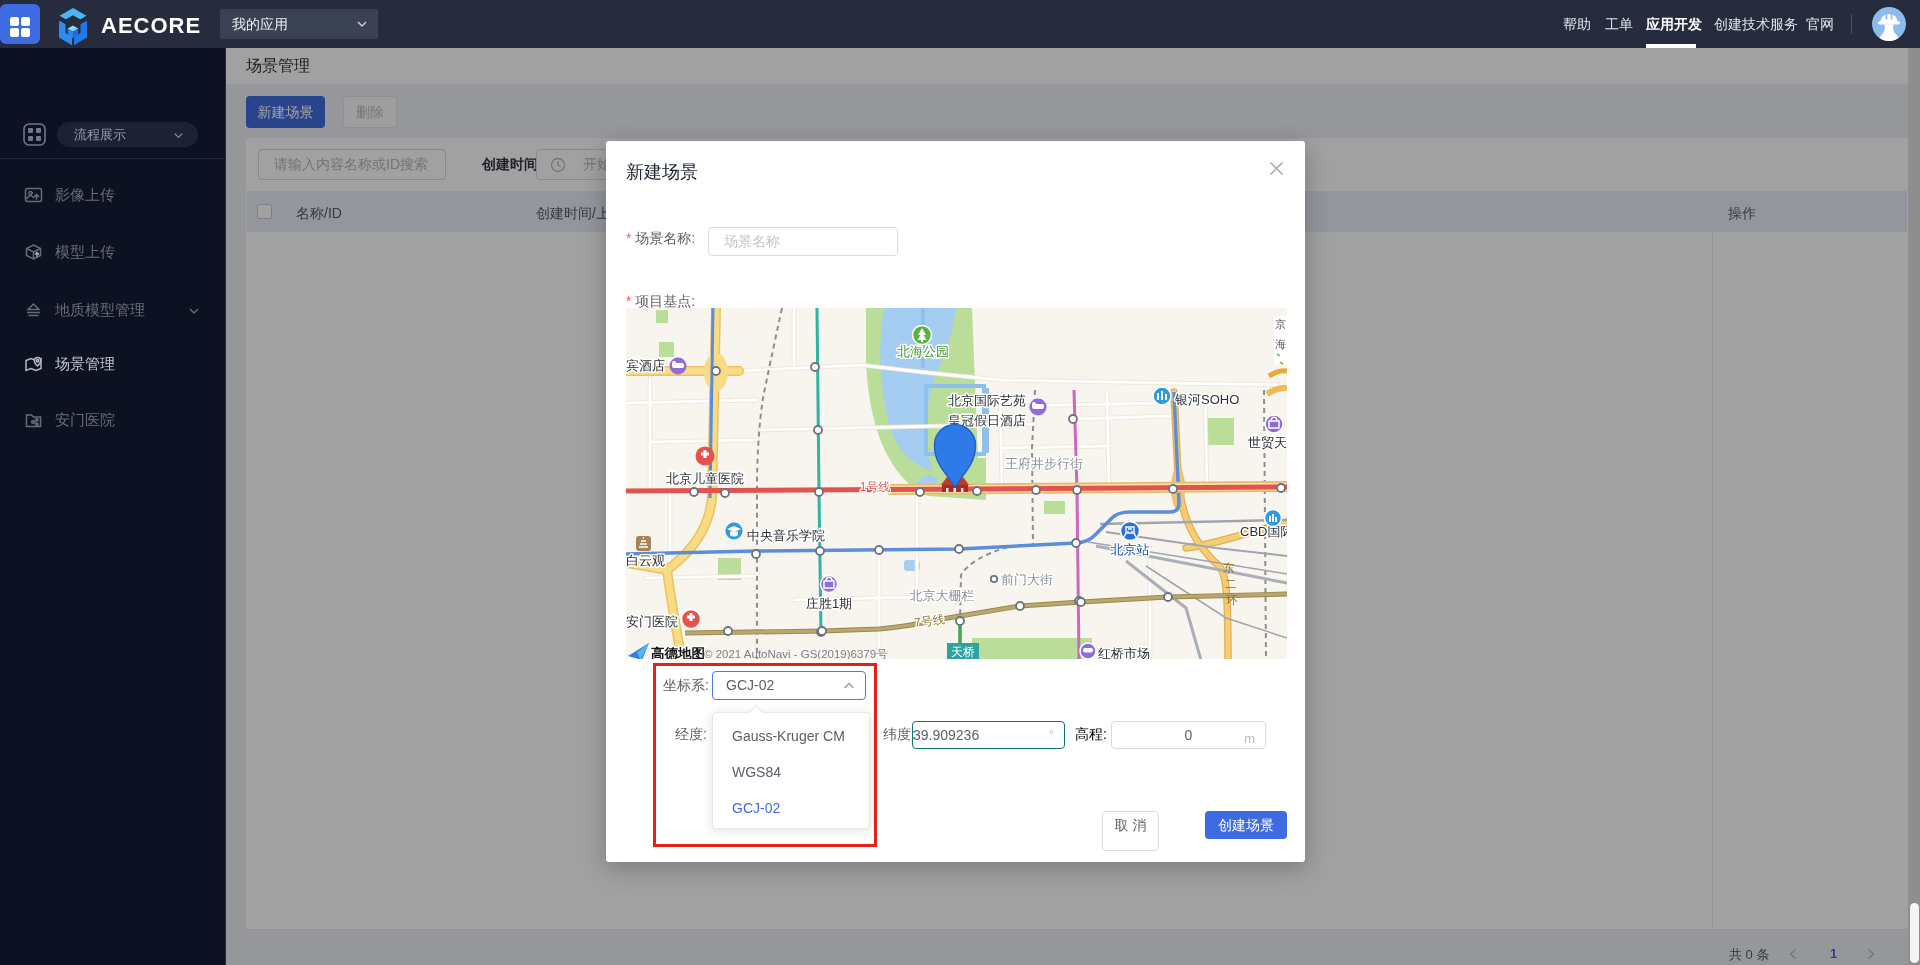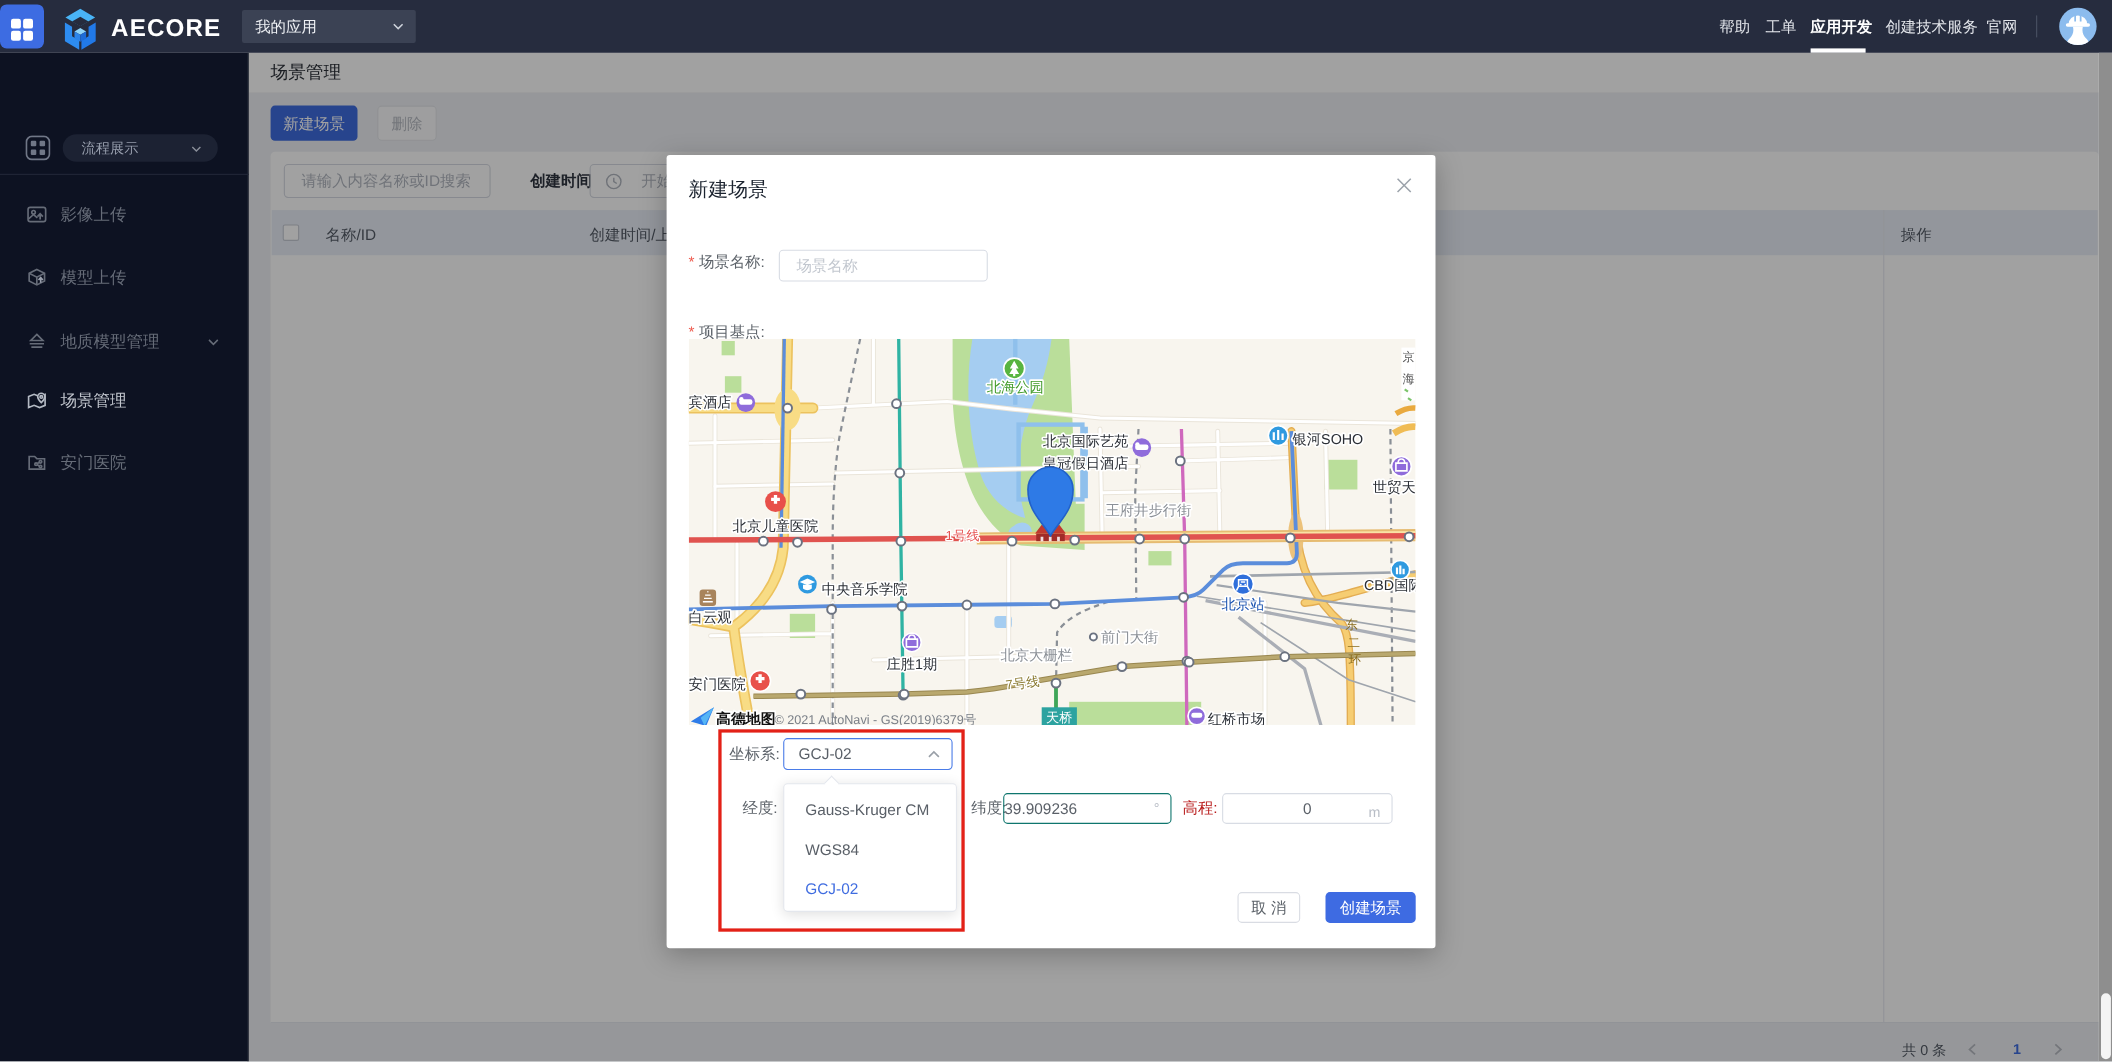--- a/index.html
+++ b/index.html
@@ -355,29 +355,29 @@
   <div class="abs" style="left:106px;top:530px;width:154px;height:29px;border:1px solid #4a7ce8;border-radius:4px;font-size:14px;color:#5a6068;line-height:27px;padding-left:13px">GCJ-02
     <svg class="abs" style="right:10px;top:9px" width="12" height="10" viewBox="0 0 12 10">
         <path d="M1.5 7 L6 2.5 L10.5 7" stroke="#9aa0a8" stroke-width="1.5" fill="none"></path>
       </svg>
   </div>
   <div class="abs" style="left:69px;top:585px;font-size:14px;color:#5c6269">经度:</div>
   <div class="abs" style="left:277px;top:585px;font-size:14px;color:#5c6269">纬度:</div>
   <div class="abs" style="left:306px;top:580px;width:153px;height:28px;border:1px solid #0f766e;border-radius:4px;font-size:14px;color:#5a6068;line-height:26px;">39.909236
     <span class="abs" style="right:10px;top:0px;color:#b8bdc6;font-size:13px">°</span>
   </div>
-  <div class="abs" style="left:469px;top:585px;font-size:14px;color:#b91c1c">高程:</div>
+  <div class="abs" style="left:469px;top:585px;font-size:14px;color:#000000">高程:</div>
   <div class="abs" style="left:505px;top:580px;width:155px;height:28px;border:1px solid #d8dce4;border-radius:4px;font-size:14px;color:#5a6068;line-height:26px;text-align:center">0
     <span class="abs" style="right:10px;top:4px;color:#b8bdc6;font-size:13px">m</span>
   </div>
 
   <div class="abs" style="left:106px;top:571px;width:158px;height:117px;background:#fff;border:1px solid #e4e7ed;border-radius:4px;box-shadow:0 2px 12px rgba(0,0,0,.12);z-index:5">
     <div class="abs" style="left:38px;top:-6px;width:10px;height:10px;background:#fff;border-left:1px solid #e4e7ed;border-top:1px solid #e4e7ed;transform:rotate(45deg)"></div>
     <div class="abs" style="left:19px;top:15px;font-size:14px;color:#5a6068">Gauss-Kruger CM</div>
     <div class="abs" style="left:19px;top:51px;font-size:14px;color:#5a6068">WGS84</div>
     <div class="abs" style="left:19px;top:87px;font-size:14px;color:#3f6ce0">GCJ-02</div>
   </div>
 
-  <div class="abs" style="left:519px;top:670px;width:57px;height:28px;border:1px solid #d9dce3;border-radius:4px;font-size:14px;color:#5c6269;text-align:center;line-height:26px">取 消</div>
+  <div class="abs" style="left:496px;top:670px;width:57px;height:40px;border:1px solid #d9dce3;border-radius:4px;font-size:14px;color:#5c6269;text-align:center;line-height:26px">取 消</div>
   <div class="abs" style="left:599px;top:670px;width:82px;height:28px;background:#3e6be2;border-radius:4px;font-size:14px;color:#fff;text-align:center;line-height:28px">创建场景</div>
 </div>
 
 <div class="abs" style="left:653px;top:663px;width:224px;height:184px;border:3px solid #e32117;z-index:55"></div>
 
 </body></html>

